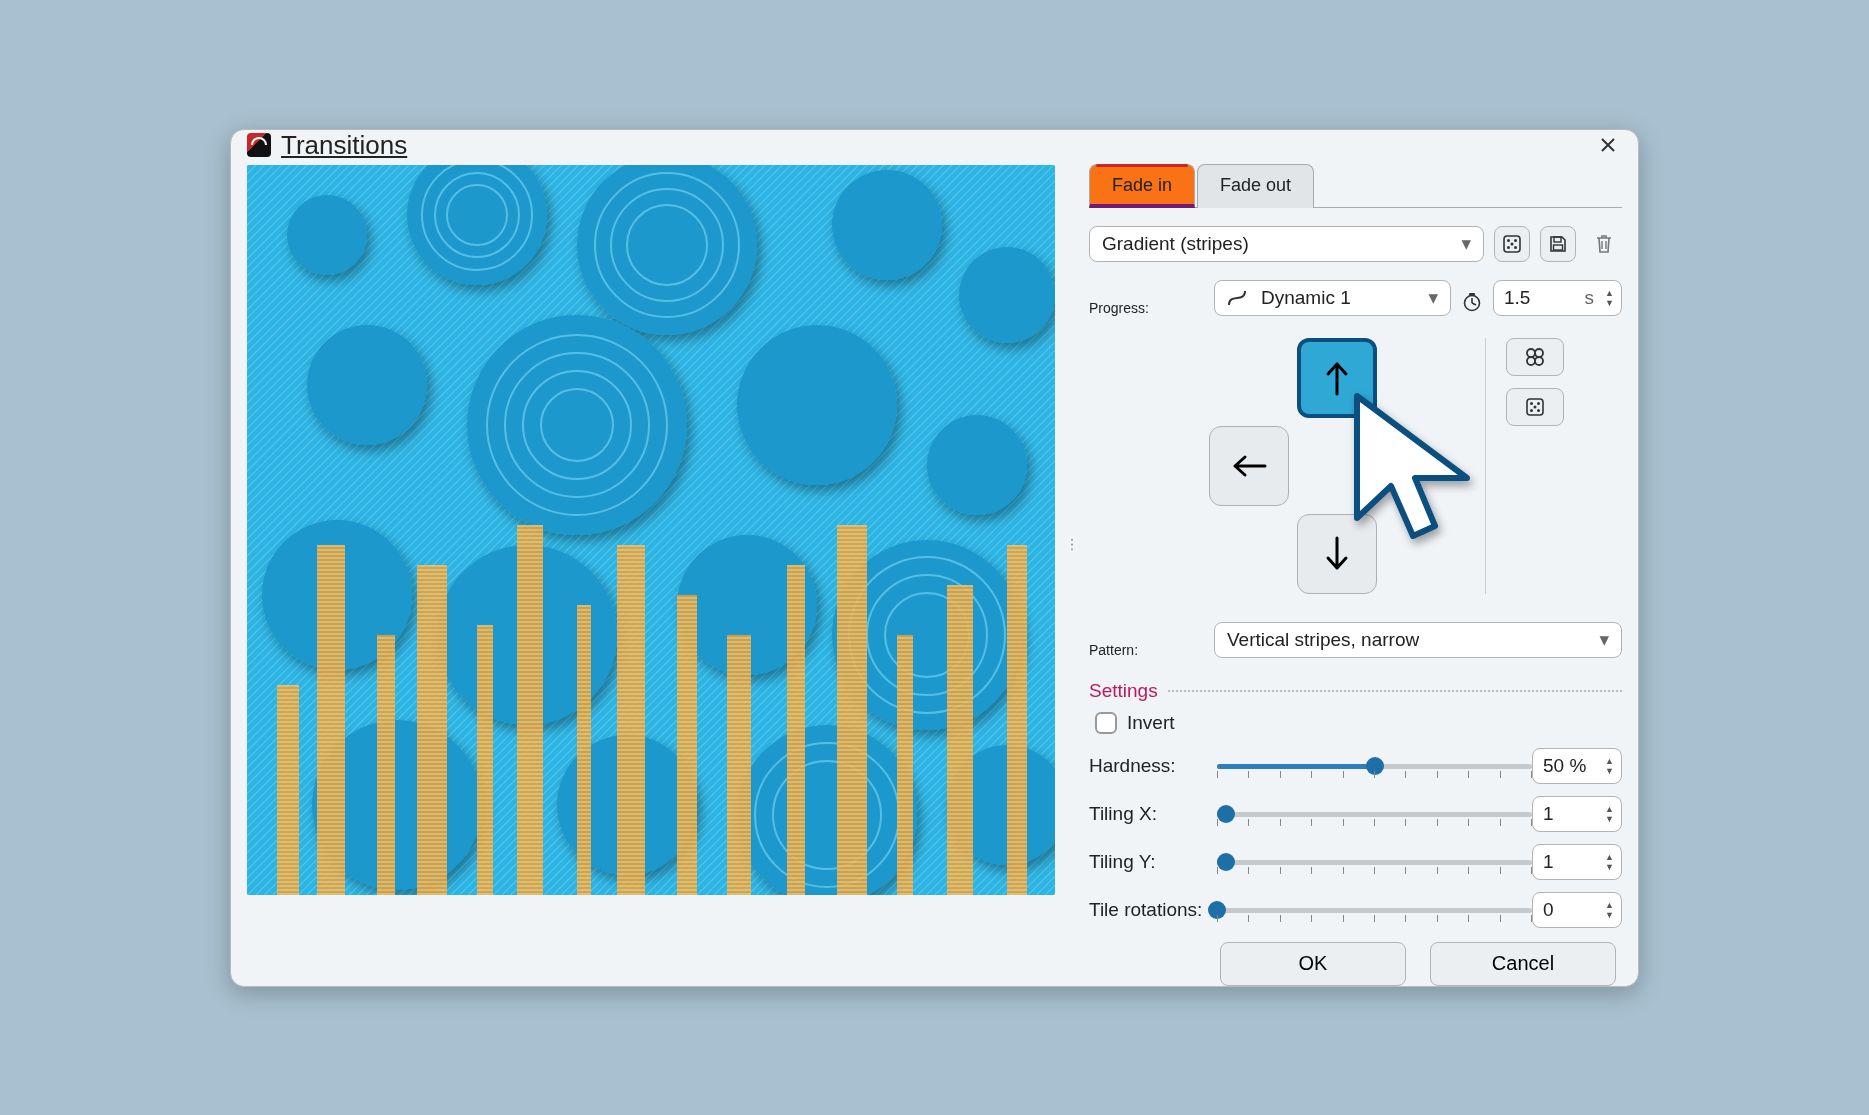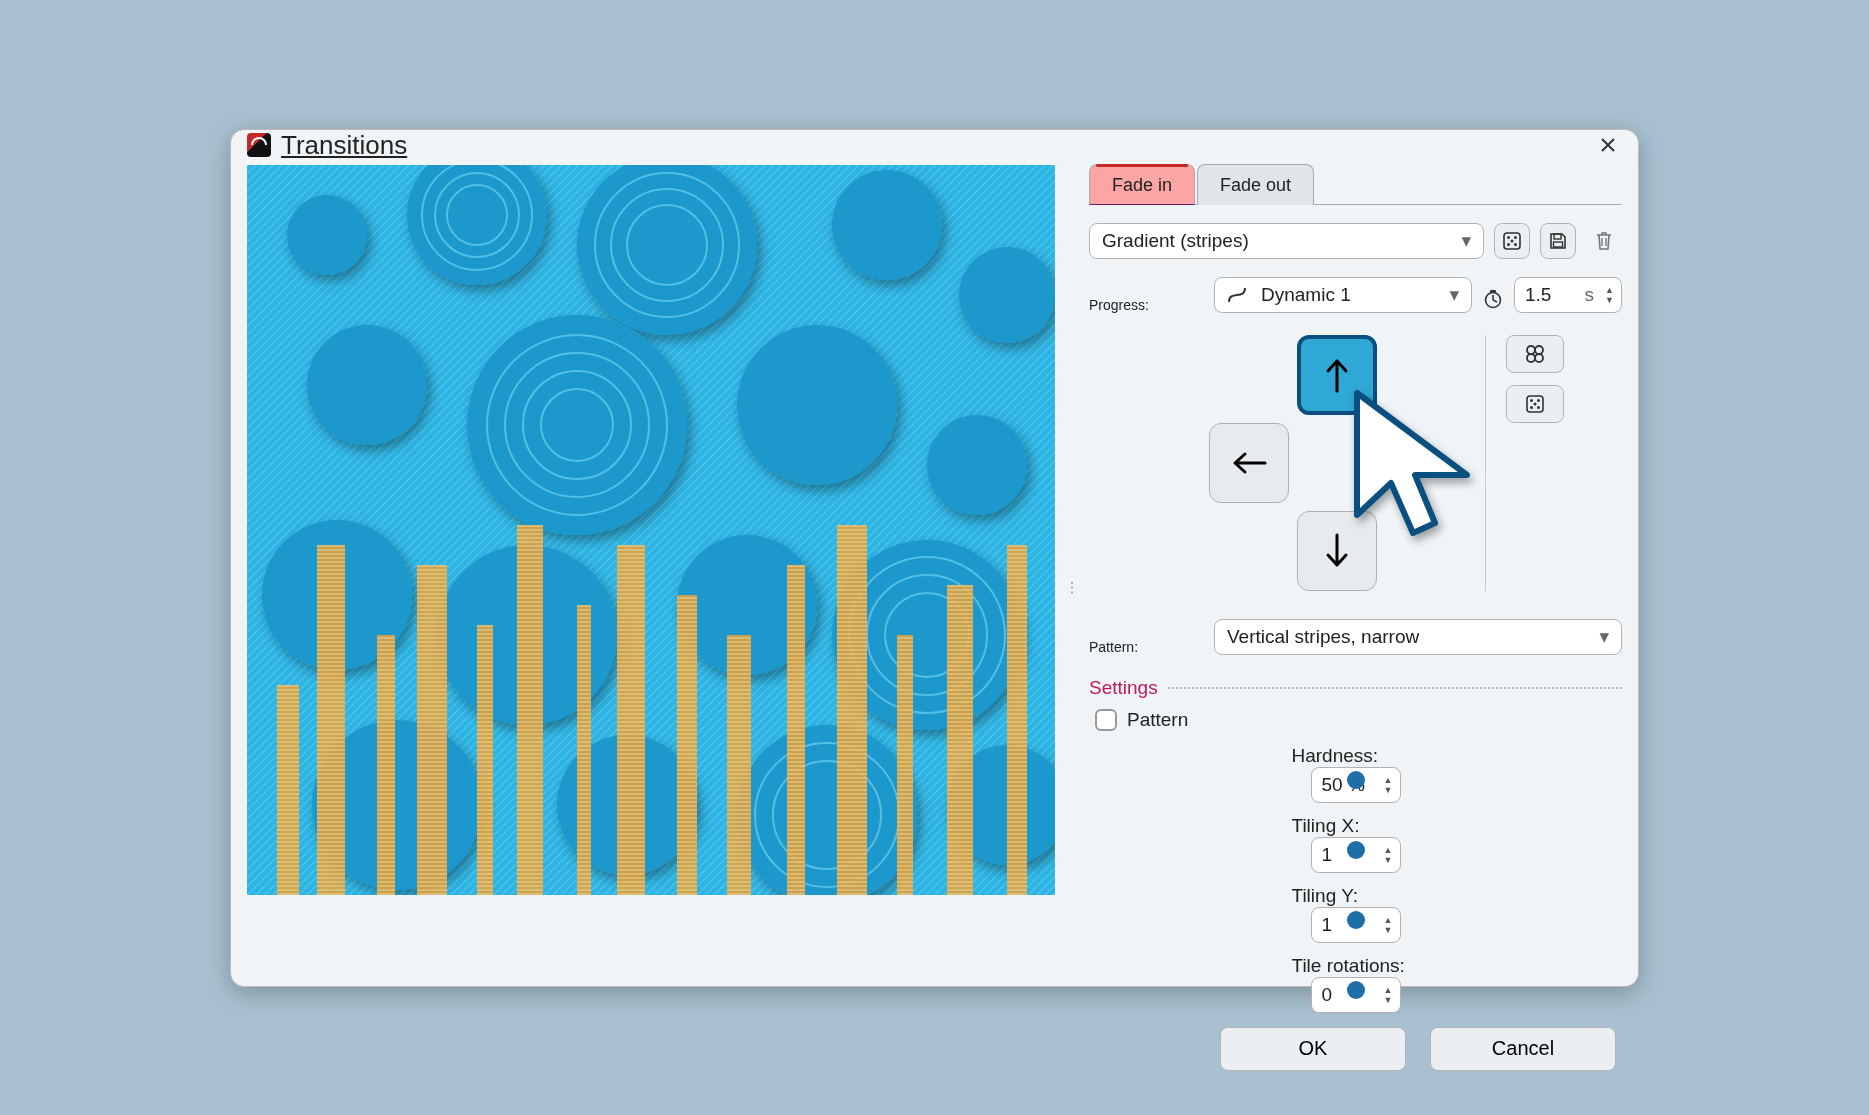--- a/index.html
+++ b/index.html
@@ -66,21 +66,21 @@
   .panel {
     flex:1; display:flex; flex-direction:column;
     padding-top: 2px;
   }
   .tabs { display:flex; border-bottom:1px solid #aaa; }
   .tab {
     padding:10px 22px 8px; border:1px solid #aaa; border-bottom:none;
     border-radius:8px 8px 0 0; margin-right:2px; background:#e1e5e8;
     font-size:18px; cursor:pointer; position:relative; bottom:-1px;
   }
-  .tab.active { background:#fca5a5; border-bottom:1px solid #701a75;text-align:right;}
+  .tab.active { background:#f97316; border-bottom:4px solid #701a75;text-align:right;}
   .tab.active::before{
     content:""; position:absolute; top:-1px; left:6px; right:6px; height:3px;
     background:#c62828; border-radius:2px;
   }
   .row { display:flex; align-items:flex-end; gap:10px; padding: 18px 0 0 0;}
   .row label.field-label { width:115px; font-size:14px;}
   .select {
     flex:1; height:36px; border:1px solid #b3b3b3; border-radius:8px;
     background:#fff; display:flex; align-items:center; padding:0 12px;
     font-size:19px; cursor:pointer; justify-content:space-between;
@@ -118,21 +118,21 @@
   .side-btns .iconbtn{width:58px;height:38px;}
   .section-hdr{
     font-size:19px;font-weight:500;color:#be185d;padding:22px 0 4px;
     display:flex;align-items:center;gap:10px;
   }
   .section-hdr::after{content:"";flex:1;border-top:2px dotted #bbb;}
   .check-row{display:flex;align-items:center;gap:10px;padding:6px 0 2px 6px;font-size:19px;}
   .checkbox{
     width:22px;height:22px;border:2px solid #999;border-radius:6px;background:#fff;cursor:pointer;
   }
-  .slider-row{display:flex;align-items:center;padding:12px 0 0;flex-direction:column;}
+  .slider-row{display:flex;align-items:center;padding:12px 0 0;}
   .slider-row label{width:128px;font-size:19px;}
   .slider{
     flex:1;height:26px;position:relative;cursor:pointer;
   }
   .sl-track{position:absolute;left:0;right:0;top:11px;height:5px;border-radius:3px;background:#c5c9cc;}
   .sl-fill{position:absolute;left:0;top:11px;height:5px;border-radius:3px;background:#2e7fb8;}
   .sl-thumb{position:absolute;top:4px;width:18px;height:18px;border-radius:50%;background:#1e6fa8;transform:translateX(-50%);}
   .sl-ticks{position:absolute;left:0;right:0;top:18px;display:flex;justify-content:space-between;}
   .sl-ticks span{width:1px;height:7px;background:#888;}
   .valbox{width:90px;}
@@ -288,21 +288,21 @@
           </span>
           <span class="caret">▾</span>
         </div>
         <span>
           <svg width="22" height="22" viewBox="0 0 22 22">
               <circle cx="11" cy="12" r="7.5" fill="none" stroke="#333" stroke-width="1.6"></circle>
               <path d="M11 12V7M11 12l4 2" stroke="#333" stroke-width="1.6"></path>
               <rect x="8" y="2" width="6" height="2.5" rx="1" fill="#333"></rect>
             </svg>
         </span>
-        <div class="numbox" style="width:108px">
+        <div class="numbox" style="width:129px">
           <span>1.5</span>
           <span style="flex:1"></span>
           <span class="unit">s</span>
           <div class="spinner">
               <span>▲</span>
               <span>▼</span>
             </div>
         </div>
       </div>
 
@@ -365,21 +365,21 @@
           <span class="caret">▾</span>
         </div>
       </div>
 
       <div class="section-hdr">
         <span>Settings</span>
       </div>
 
       <div class="check-row">
         <div class="checkbox"></div>
-        <span>Pattern</span>
+        <span>Invert</span>
       </div>
 
       <div class="slider-row">
         <label>Hardness:</label>
         <div class="slider">
           <div class="sl-track"></div>
             <div class="sl-fill" style="width:50%"></div>
             <div class="sl-thumb" style="left:50%"></div>
           <div class="sl-ticks">
               <span></span>

